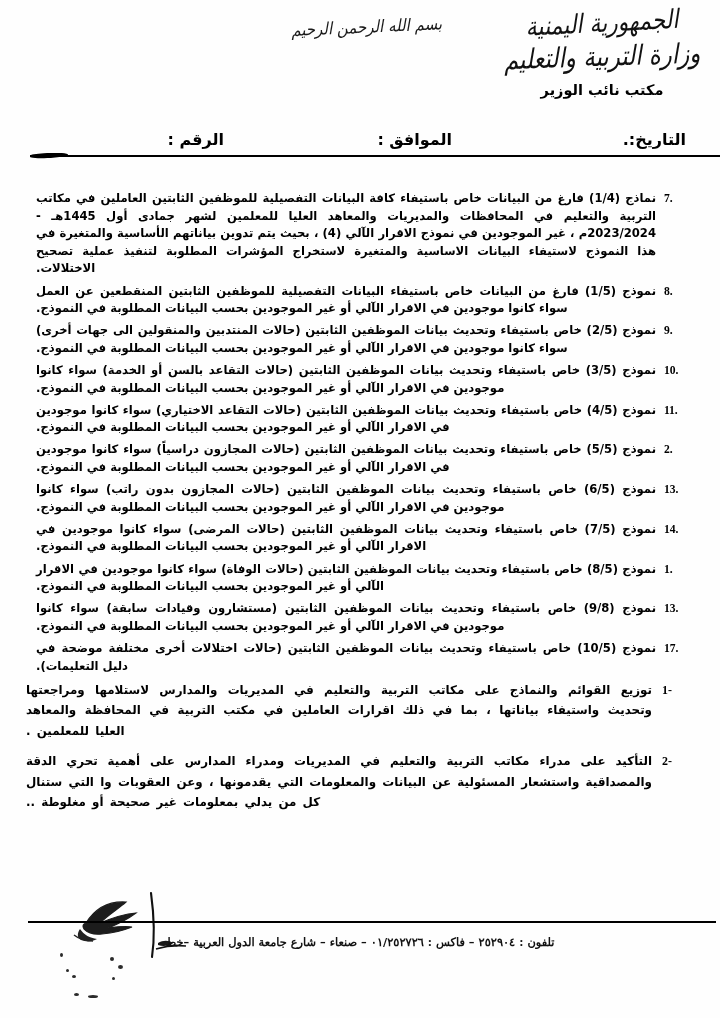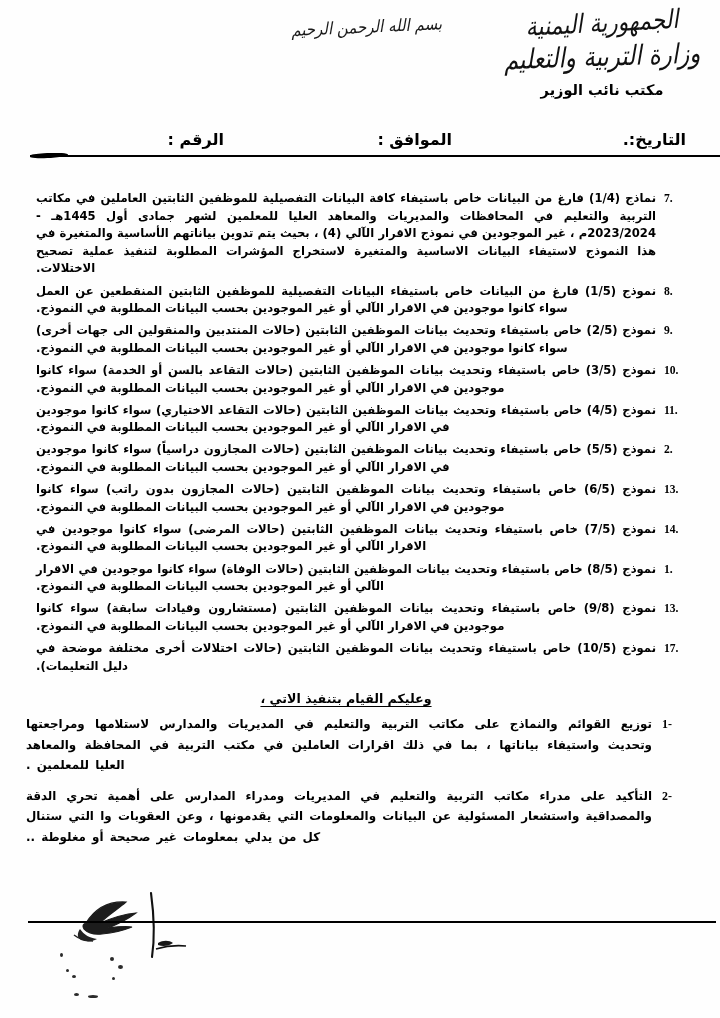--- a/index.html
+++ b/index.html
@@ -330,23 +330,20 @@
         <li>
           <span class="marker">13.</span>
           <span class="txt">نموذج (9/8) خاص باستيفاء وتحديث بيانات الموظفين الثابتين (مستشارون وقيادات سابقة) سواء كانوا موجودين في الاقرار الآلي أو غير الموجودين بحسب البيانات المطلوبة في النموذج.</span>
         </li>
         <li>
           <span class="marker">17.</span>
           <span class="txt">نموذج (10/5) خاص باستيفاء وتحديث بيانات الموظفين الثابتين (حالات اختلالات أخرى مختلفة موضحة في دليل التعليمات).</span>
         </li>
       </ol>
 
-    <div class="instr-heading">
-      <span>وعليكم القيام بتنفيذ الاتي ،</span>
-    </div>
 
     <ol class="instr-list" id="instructions-list">
         <li><span class="marker">1-</span><span class="txt">توزيع القوائم والنماذج على مكاتب التربية والتعليم في المديريات والمدارس لاستلامها ومراجعتها وتحديث واستيفاء بياناتها ، بما في ذلك اقرارات العاملين في مكتب التربية في المحافظة والمعاهد العليا للمعلمين .</span></li>
         <li><span class="marker">2-</span><span class="txt">التأكيد على مدراء مكاتب التربية والتعليم في المديريات ومدراء المدارس على أهمية تحري الدقة والمصداقية واستشعار المسئولية عن البيانات والمعلومات التي يقدمونها ، وعن العقوبات وا      التي ستنال كل من يدلي بمعلومات غير صحيحة أو مغلوطة ..</span></li>
       </ol>
   </div>
 
   <div class="signature">
     <svg class="sig-mark" viewBox="0 0 160 120">
       <path d="M42 38 C52 22, 66 16, 82 17 C74 24, 64 30, 56 38 C68 33, 80 29, 92 28
@@ -362,14 +359,15 @@
     <span class="speck" style="left:30px; top:84px; width:3px; height:3px;"></span>
     <span class="speck" style="left:36px; top:90px; width:4px; height:3px;"></span>
     <span class="speck" style="left:74px; top:72px; width:4px; height:4px;"></span>
     <span class="speck" style="left:82px; top:80px; width:5px; height:4px;"></span>
     <span class="speck" style="left:76px; top:92px; width:3px; height:3px;"></span>
     <span class="speck" style="left:38px; top:108px; width:5px; height:3px;"></span>
     <span class="speck" style="left:52px; top:110px; width:10px; height:3px;"></span>
   </div>
 
   <div class="rule-bottom"></div>
+  <div class="footer-text">تلفون : ٢٥٢٩٠٤ – فاكس : ٠١/٢٥٢٧٢٦  –  صنعاء  –  شارع جامعة الدول العربية –خط</div>
 
 </div>
 
 </body></html>

